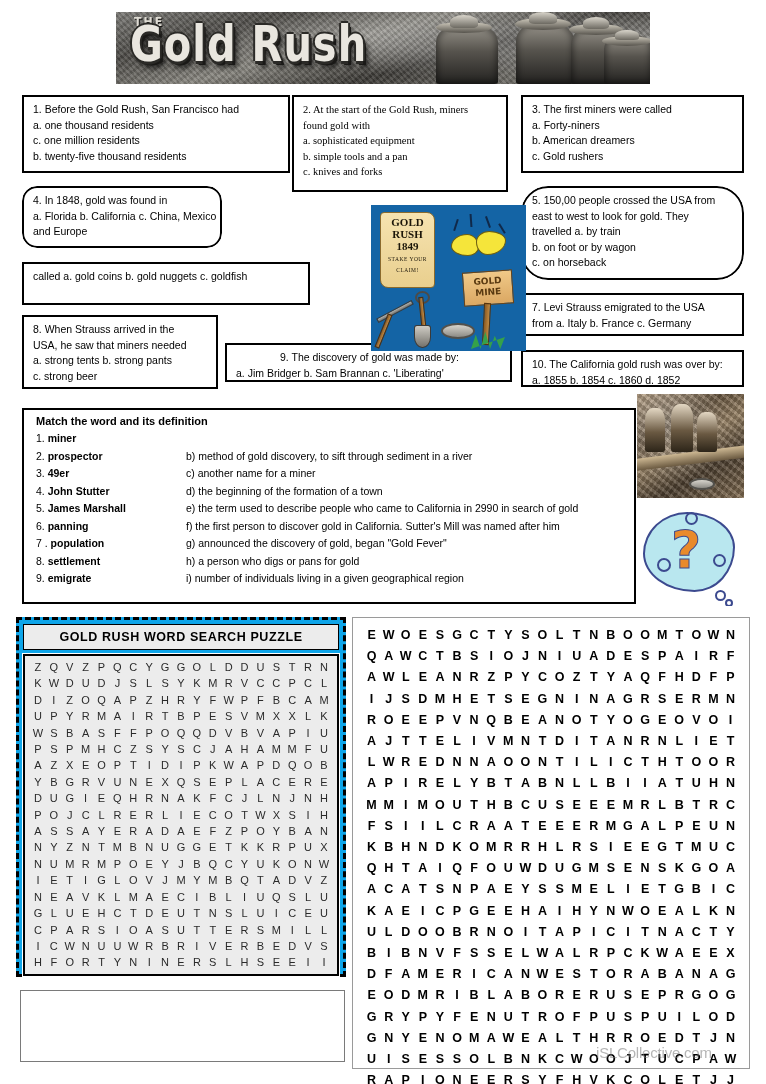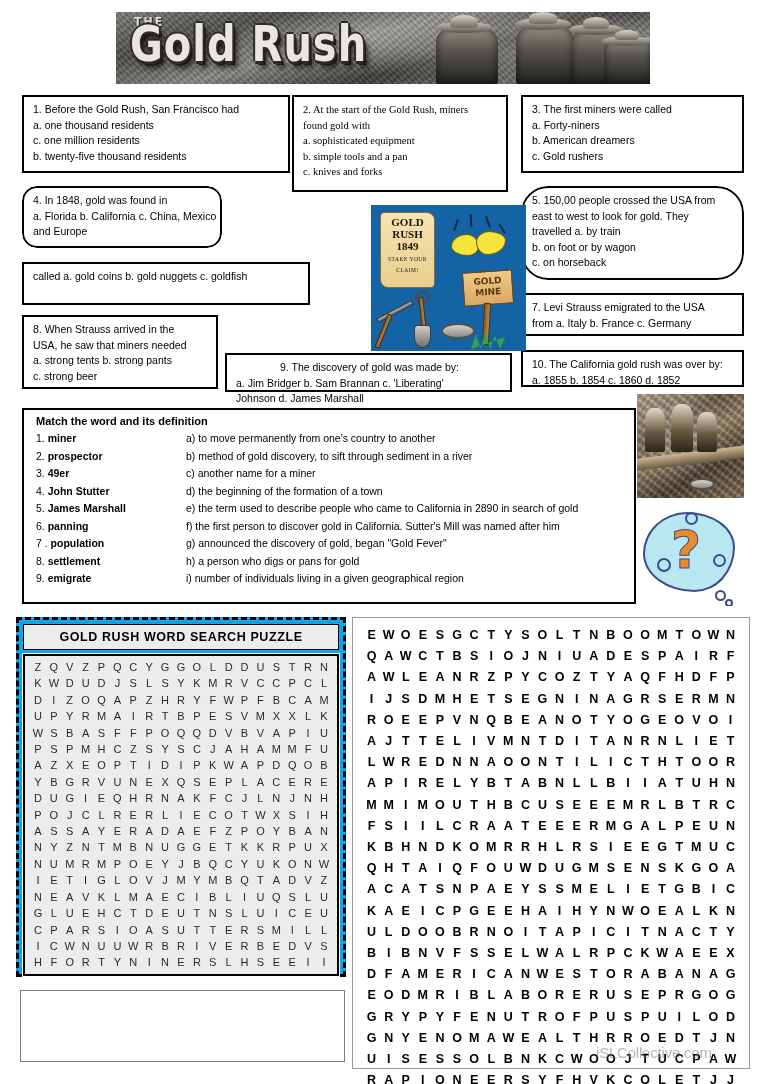--- a/index.html
+++ b/index.html
@@ -87,21 +87,21 @@
   .qbox .ln { white-space: nowrap; }
 
   #q1 { left: 22px;  top: 95px;  width: 268px; height: 78px; }
   #q2 { left: 292px; top: 95px;  width: 216px; height: 97px; font-family: Liberation Serif, serif; }
   #q3 { left: 521px; top: 95px;  width: 223px; height: 78px; }
   #q4 { left: 22px;  top: 186px; width: 200px; height: 62px; border-radius: 15px; }
   #q5 { left: 521px; top: 186px; width: 223px; height: 94px; border-radius: 27px; }
   #q6 { left: 22px;  top: 262px; width: 288px; height: 43px; }
   #q7 { left: 521px; top: 293px; width: 223px; height: 43px; }
   #q8 { left: 22px;  top: 315px; width: 196px; height: 74px; }
-  #q9 { left: 225px; top: 353px; width: 287px; height: 39px; }
+  #q9 { left: 225px; top: 343px; width: 287px; height: 39px; }
   #q10{ left: 521px; top: 350px; width: 223px; height: 37px; }
 
   #q9 .q9head { text-align: center; }
 
   
   #poster {
     position: absolute;
     left: 351px; top: 205px;
     width: 155px; height: 146px;
     background: #1464a5;
@@ -399,21 +399,20 @@
 <div class="qbox" id="q8">
   <div class="ln">8. When Strauss arrived in the</div>
   <div class="ln">USA, he saw  that miners needed</div>
   <div class="ln">a. strong tents      b. strong pants</div>
   <div class="ln">c. strong beer</div>
 </div>
 
 <div class="qbox" id="q9">
   <div class="ln q9head">9. The discovery of gold was made by:</div>
   <div class="ln">a. Jim Bridger   b. Sam Brannan          c. 'Liberating'</div>
-  <div class="ln">Johnson    d. James Marshall</div>
 </div>
 
 <div class="qbox" id="q10">
   <div class="ln">10. The California gold rush was over by:</div>
   <div class="ln">a. 1855   b.  1854   c. 1860   d. 1852</div>
 </div>
 
 <div id="poster">
   <div class="scroll">
     <div class="t1">GOLD</div>
@@ -447,21 +446,20 @@
 </div>
 
 <div id="match">
   <h2>Match the word and its definition</h2>
 
   <div class="row">
     <div class="word">
       <span>1.</span>
       <b>miner</b>
     </div>
-    <div class="def">a) to move permanently from one's country to another</div>
   </div>
   <div class="row">
     <div class="word">
       <span>2.</span>
       <b>prospector</b>
     </div>
     <div class="def">b) method of gold discovery, to sift through sediment in a river</div>
   </div>
   <div class="row">
     <div class="word">
@@ -475,21 +473,21 @@
       <span>4.</span>
       <b>John Stutter</b>
     </div>
     <div class="def">d) the beginning of the formation of a town</div>
   </div>
   <div class="row">
     <div class="word">
       <span>5.</span>
       <b>James Marshall</b>
     </div>
-    <div class="def">e) the term used to describe people who came to California in 2890 in search of gold</div>
+    <div class="def">e) the term used to describe people who came to California in 2990 in search of gold</div>
   </div>
   <div class="row">
     <div class="word">
       <span>6.</span>
       <b>panning</b>
     </div>
     <div class="def">f) the first person to discover gold in California. Sutter's Mill was named after him</div>
   </div>
   <div class="row">
     <div class="word">

